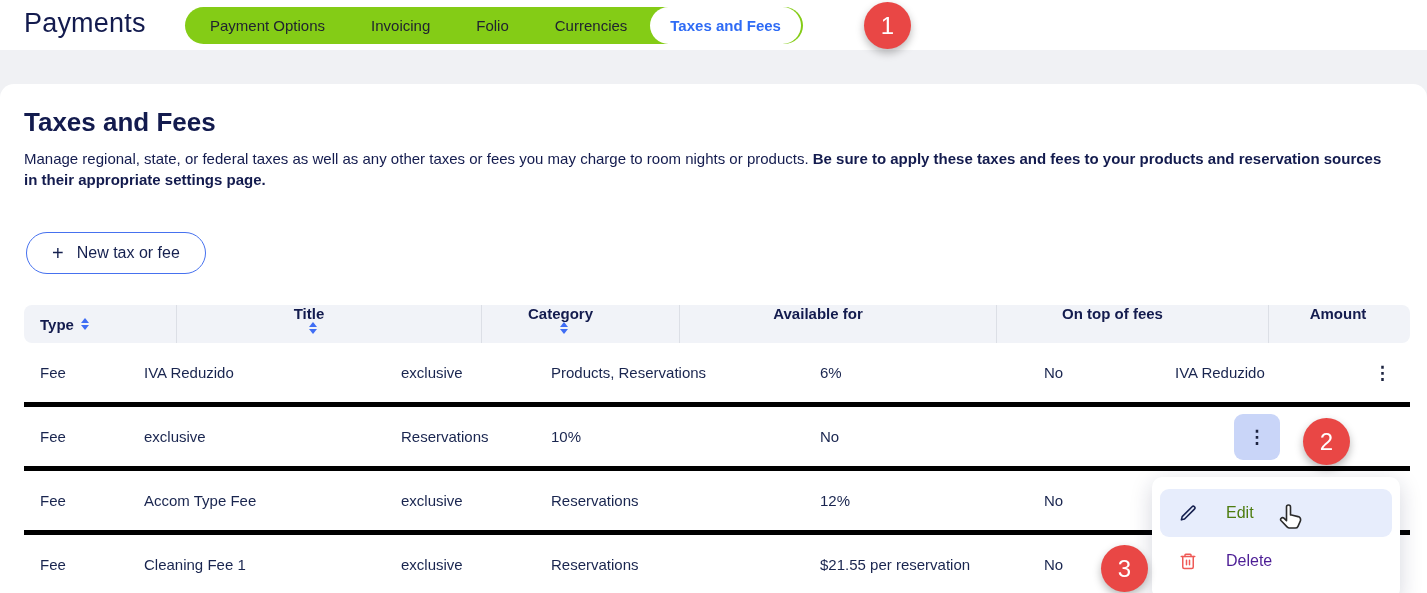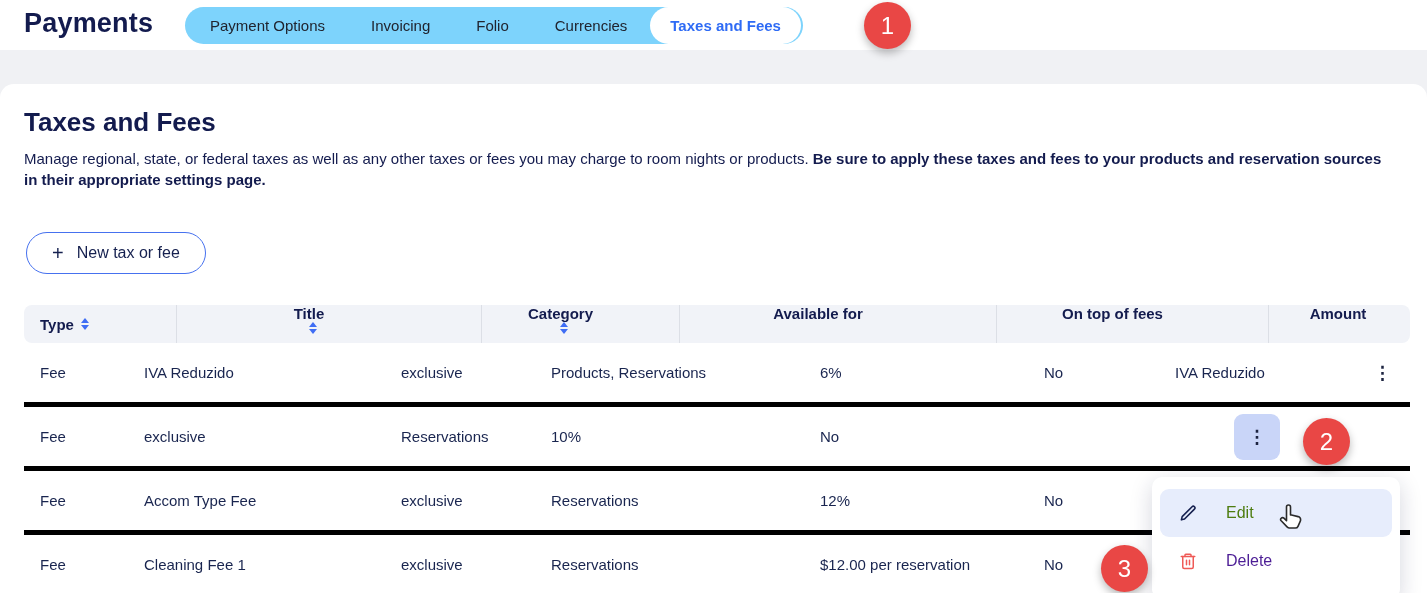--- a/index.html
+++ b/index.html
@@ -7,24 +7,24 @@
   body {
     width:1427px; height:593px;
     position:relative; overflow:hidden;
     background:#f0f1f4;
     font-family:"Liberation Sans", sans-serif;
     color:#131b4e;
   }
 
   
   .topbar { position:absolute; top:0; left:0; width:1427px; height:50px; background:#ffffff; }
-  .app-title { position:absolute; left:24px; top:8px; margin:0; font-size:27px; font-weight:700; color:#131b4e; letter-spacing:.2px; }
+  .app-title { position:absolute; left:24px; top:8px; margin:0; font-size:27px; font-weight:400; color:#131b4e; letter-spacing:.2px; }
   .tabbar {
     position:absolute; left:185px; top:7px; height:37px;
-    background:#7dd3fc; border-radius:19px;
+    background:#84cc16; border-radius:19px;
     display:flex; align-items:center; padding:0 2px;
   }
   .tab {
     border:none; background:transparent; cursor:pointer;
     height:33px; padding:0 23px; border-radius:17px;
     font-family:inherit; font-size:15px; font-weight:500; color:#20242f;
   }
   .tab.active { background:#ffffff; color:#2e6bf5; font-weight:700; height:37px; border-radius:19px; padding:0 20px; }
 
   
@@ -204,21 +204,21 @@
       <div class="td actions">
           <button class="kebab">⋮</button>
         </div>
     </div>
 
     <div class="tr">
       <div class="td">Fee</div>
       <div class="td">Cleaning Fee 1</div>
       <div class="td">exclusive</div>
       <div class="td">Reservations</div>
-      <div class="td">$12.00 per reservation</div>
+      <div class="td">$21.55 per reservation</div>
       <div class="td">No</div>
       <div class="td"></div>
       <div class="td actions">
           <button class="kebab">⋮</button>
         </div>
     </div>
   </div>
 </main>
 
 <div class="menu">

